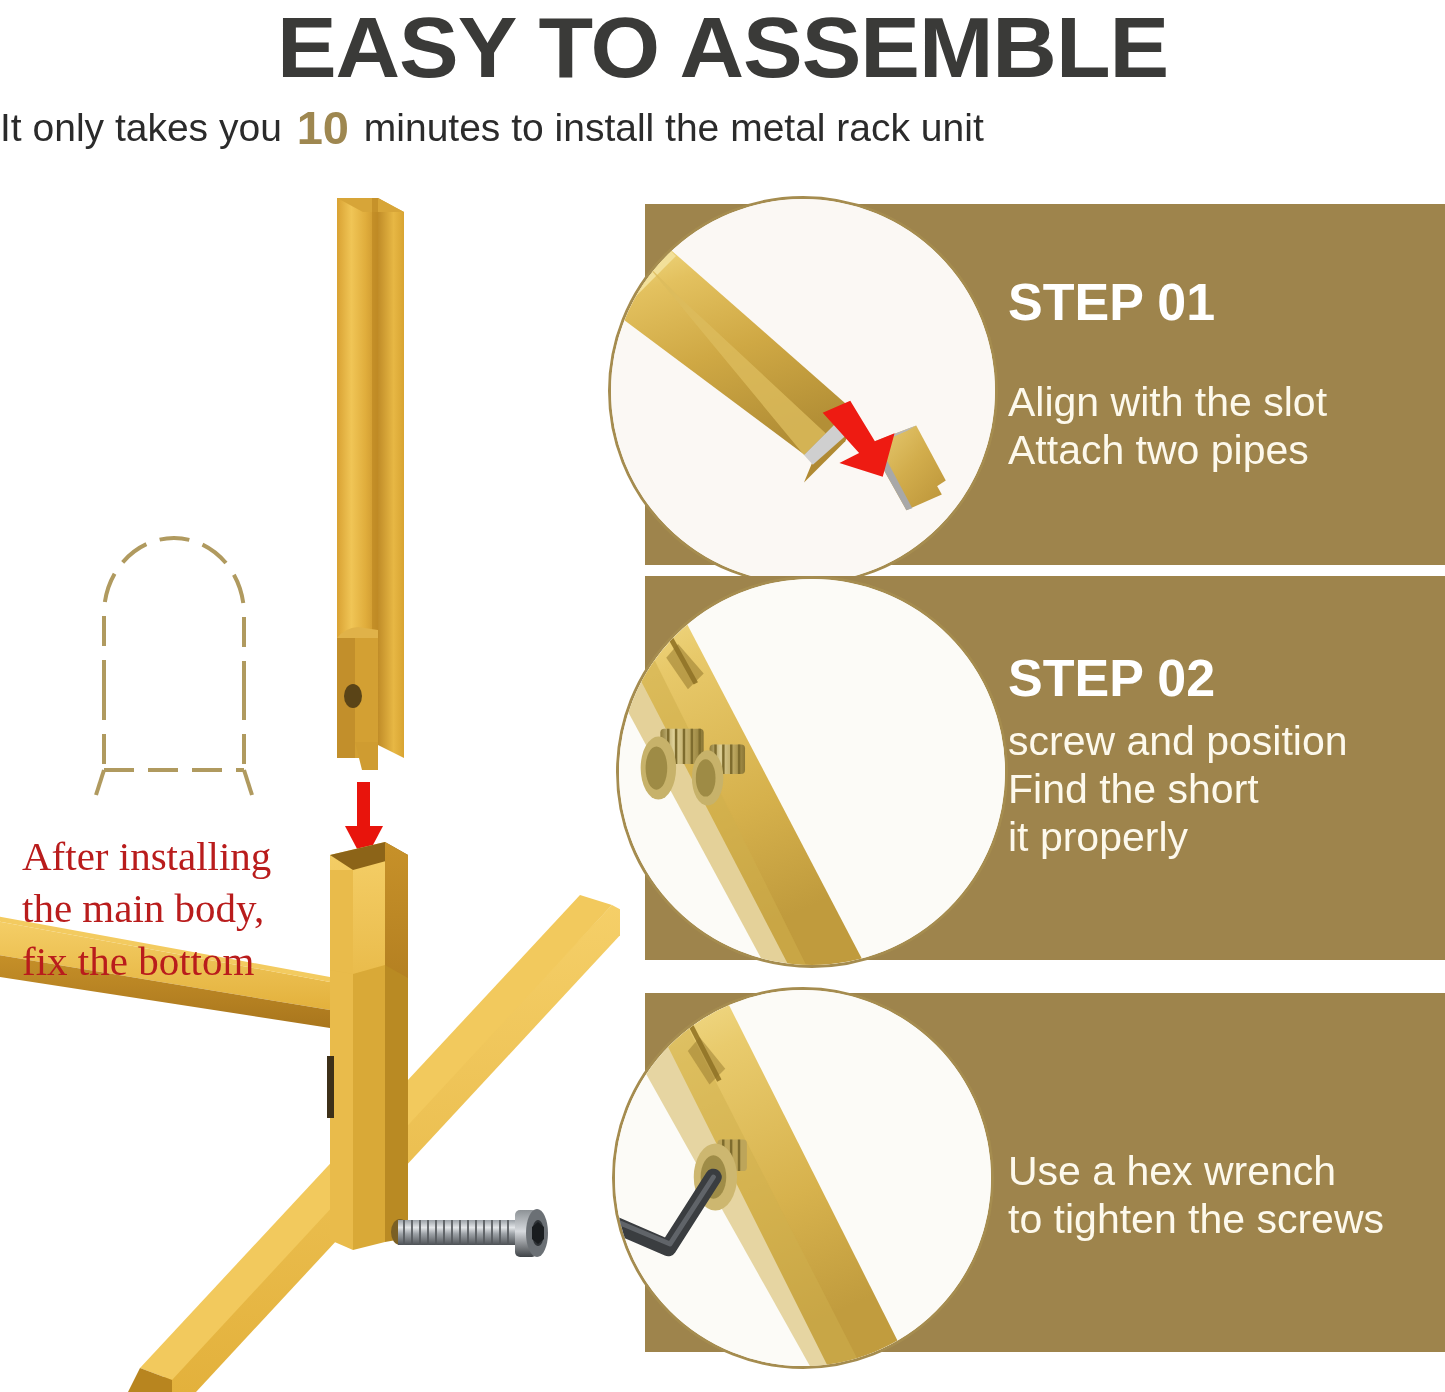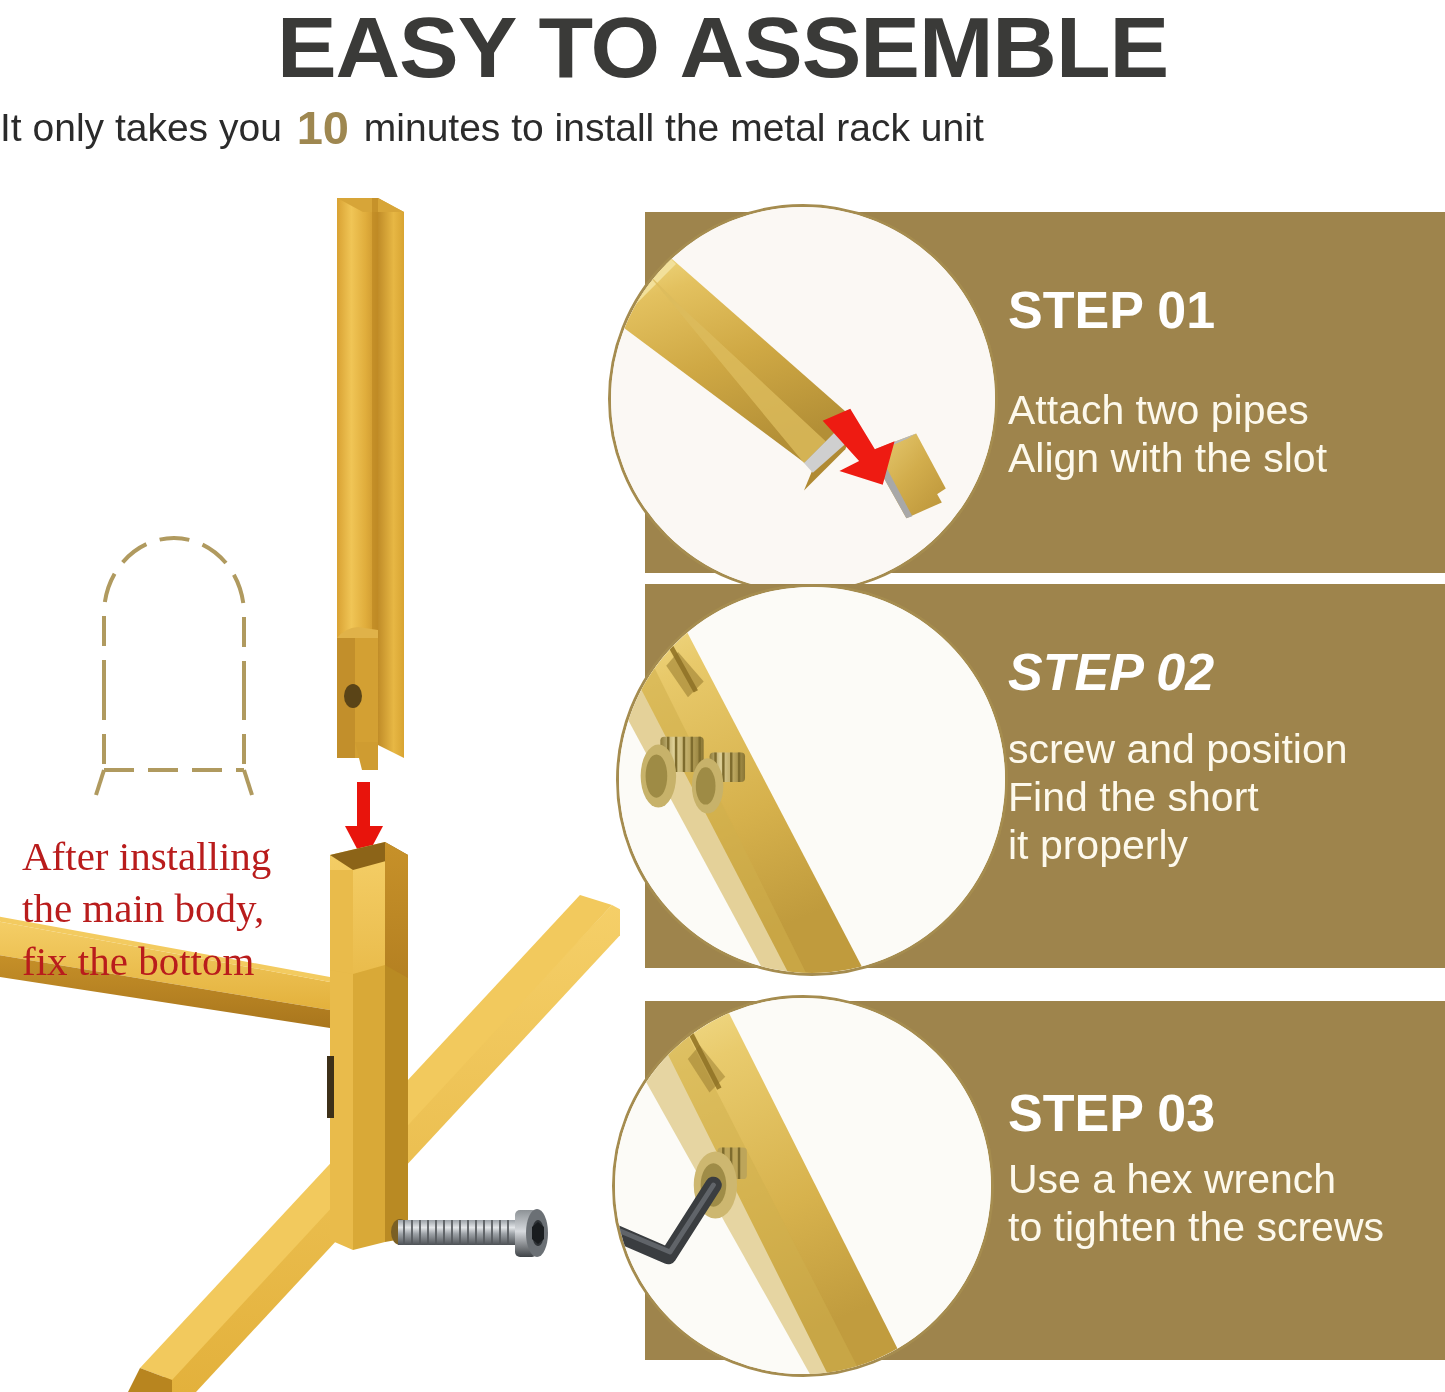--- a/index.html
+++ b/index.html
@@ -85,21 +85,20 @@
     text-align: center;
   }
 
   
   .step-panel {
     position: absolute;
     left: 645px;
     width: 800px;
     background: #9e844c;
     overflow: visible;
-    margin-top: 8px;
   }
   #panel-1 { top: 204px;  height: 361px; }
   #panel-2 { top: 576px;  height: 384px; }
   #panel-3 { top: 993px;  height: 359px; }
 
   .panel-text {
     position: absolute;
     left: 363px;
     right: 10px;
     top: 0;
@@ -119,21 +118,21 @@
     position: absolute;
     left: 0;
     font-size: 41px;
     line-height: 1.17;
     color: #fdf9ec;
     font-family: "Liberation Sans", sans-serif;
     font-weight: 400;
   }
   #panel-1 .step-title { top: 68px; }
   #panel-1 .step-body  { top: 175px; }
-  #panel-2 .step-title { top: 58px; font-style: italic; }
+  #panel-2 .step-title { top: 72px; }
   #panel-2 .step-body  { top: 142px; }
   #panel-3 .step-title { top: 82px; }
   #panel-3 .step-body  { top: 155px; }
 
   
   .bubble {
     position: absolute;
     border-radius: 50%;
     border: 3px solid #a58c4f;
     background: #fbf8f3;
@@ -316,22 +315,22 @@
       </g>
 
       <g>
         <polygon points="215,217 243,205 268,246 288,238 276,282 232,268 252,258" fill="#ee1b12"></polygon>
       </g>
     </svg>
   </div>
   <div class="panel-text">
     <div class="step-title">STEP 01</div>
     <div class="step-body">
+      <div>Align with the slot</div>
       <div>Attach two pipes</div>
-      <div>Align with the slot</div>
     </div>
   </div>
 </div>
 
 <div class="step-panel" id="panel-2">
   <div class="bubble" id="bubble-2">
     <svg viewBox="0 0 392 392" xmlns="http://www.w3.org/2000/svg">
       <defs>
         <linearGradient id="p2a" x1="0" y1="0" x2="0.3" y2="1">
           <stop offset="0%" stop-color="#f7e69c"></stop>
@@ -434,19 +433,18 @@
 
       <g stroke="#3a3d40" stroke-width="17" fill="none" stroke-linecap="round" stroke-linejoin="round">
         <path d="M 100 190 L 54 262 L -6 236"></path>
       </g>
       <g stroke="#70757a" stroke-width="5" fill="none" stroke-linecap="round" stroke-linejoin="round" opacity="0.7">
         <path d="M 100 190 L 56 258 L -6 232"></path>
       </g>
     </svg>
   </div>
   <div class="panel-text">
-    <div class="step-title">STEP 03</div>
     <div class="step-body">
       <div>Use a hex wrench</div>
       <div>to tighten the screws</div>
     </div>
   </div>
 </div>
 
 </body></html>

